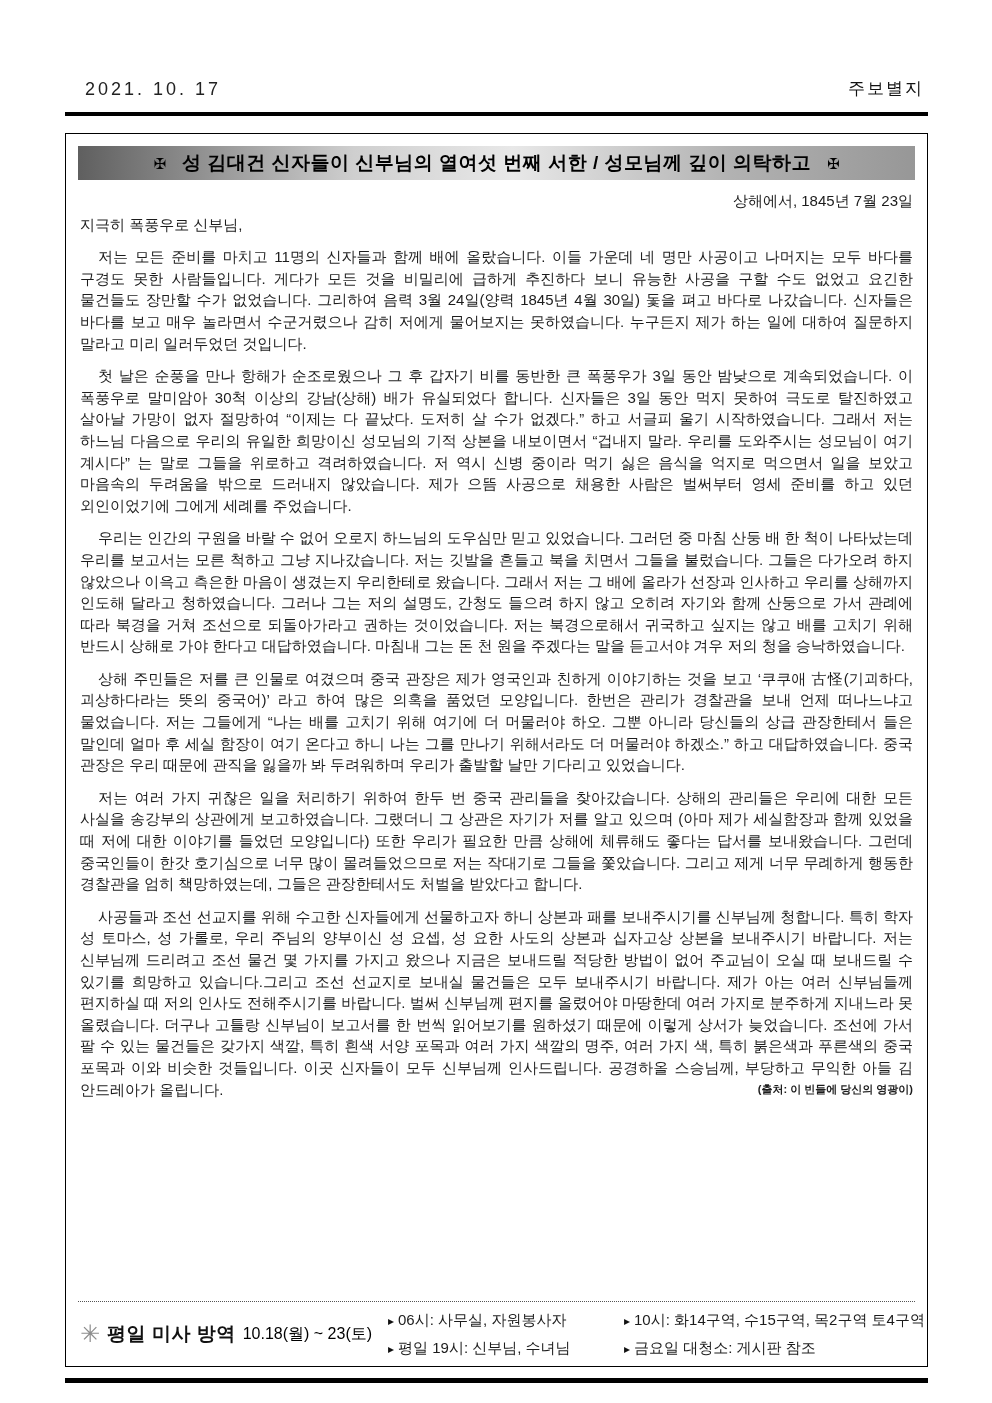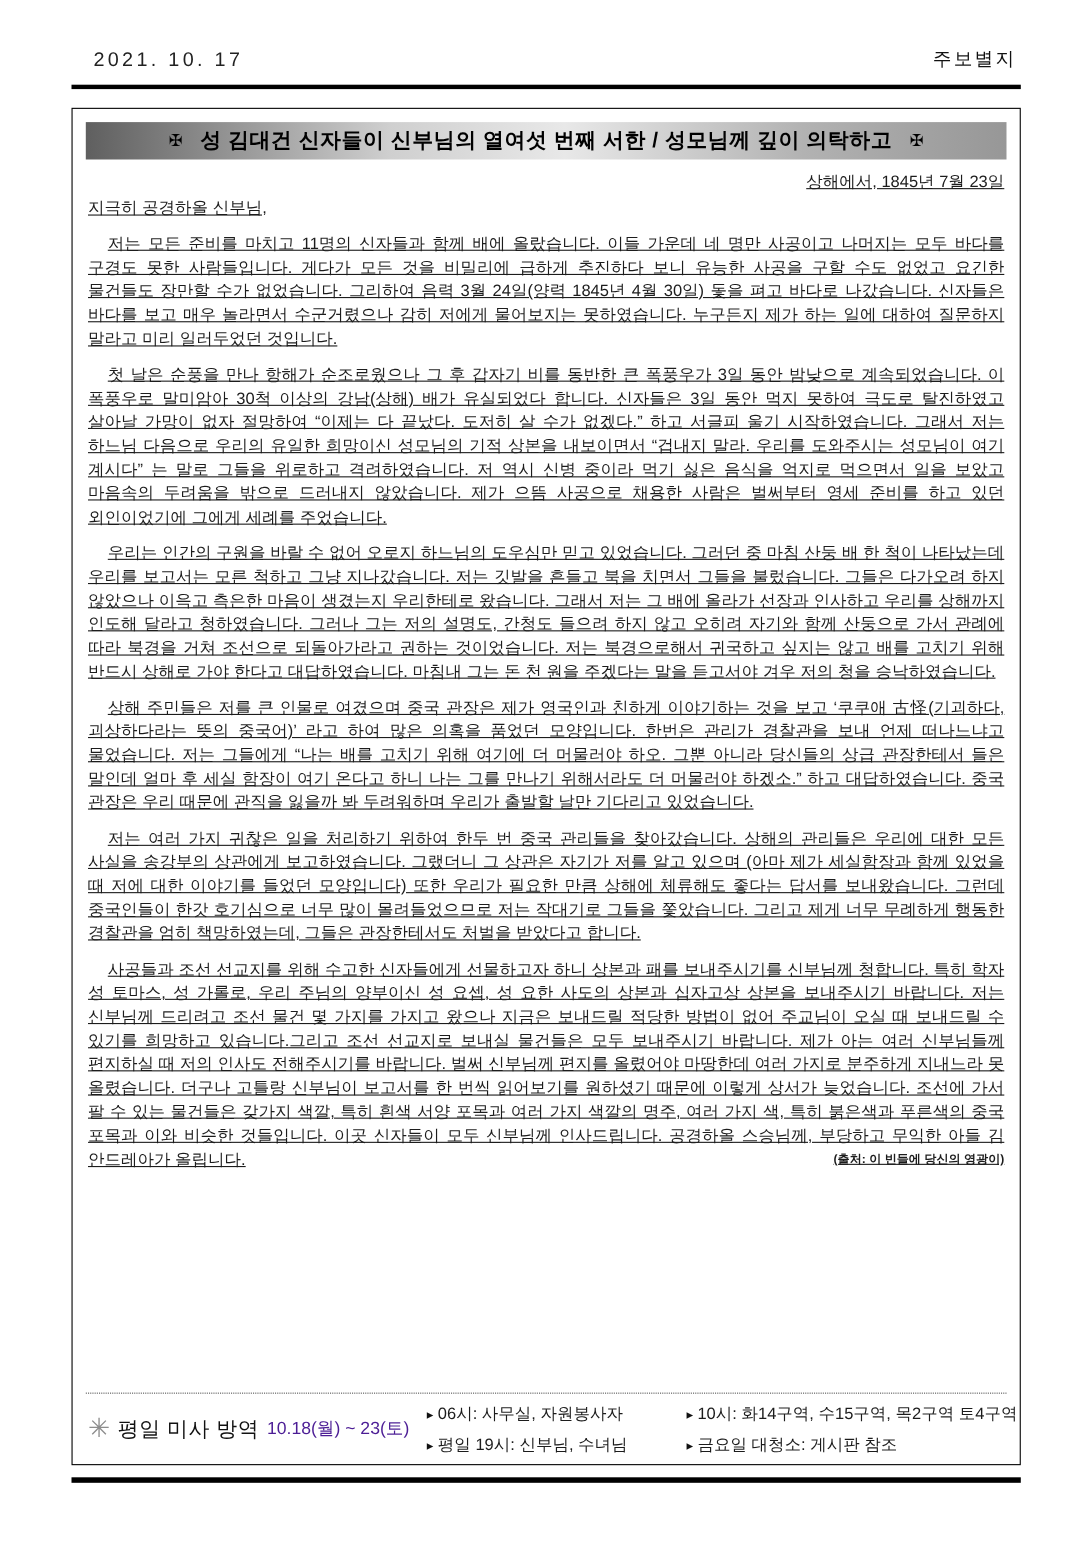--- a/index.html
+++ b/index.html
@@ -3,21 +3,21 @@
 <meta charset="utf-8">
 <style>
   * { margin: 0; padding: 0; box-sizing: border-box; }
   html, body { background: #ffffff; }
   body {
     width: 992px; height: 1403px;
     overflow: hidden;
     font-family: "Liberation Sans", "DejaVu Sans", sans-serif;
     color: #1c1c1c;
   }
-  .sheet { width: 992px; height: 1379px; padding-top: 42px; }
+  .sheet { width: 992px; height: 1379px; padding-top: 77px; }
 
   
   .page-header {
     margin: 0 64px 0 65px;
     padding: 0 4px 0 20px;
     display: flex; justify-content: space-between; align-items: flex-end;
   }
   .page-date { font-size: 18px; letter-spacing: 3px; color: #222; }
   .page-label { font-size: 17px; letter-spacing: 2px; color: #111; font-weight: 400; }
   .header-rule {
@@ -39,21 +39,21 @@
   }
   .title-bar .cross { font-size: 15px; color: #000; line-height: 1; }
   .letter-title {
     font-size: 19px; font-weight: bold; color: #000; letter-spacing: 0.5px;
     white-space: nowrap;
   }
 
   .letter-body {
     flex: 1 1 auto; overflow: hidden;
     padding: 10px 2px 0 2px;
-    font-size: 15px; line-height: 21.6px; text-decoration: underline;
+    font-size: 15px; line-height: 21.6px;
   }
   .dateline { text-align: right; margin-bottom: 2px; }
   .plain { margin: 0; }
   .para {
     margin-top: 11px;
     text-align: justify;
     text-indent: 18px;
     word-break: keep-all; overflow-wrap: break-word;
   }
   .source-line {
@@ -68,22 +68,22 @@
   .notice {
     flex: 0 0 64px; height: 64px;
     display: flex; align-items: center;
   }
   .notice-left {
     flex: 0 0 310px;
     display: flex; align-items: center; gap: 7px;
     padding-left: 2px; white-space: nowrap;
   }
   .notice-mark { color: #8d8d8d; font-size: 24px; line-height: 1; }
-  .notice-title { font-size: 19px; font-weight: normal; color: #111; letter-spacing: 0.5px; }
-  .notice-period { font-size: 16px; color: #4c1d95; }
+  .notice-title { font-size: 19px; font-weight: bold; color: #111; letter-spacing: 0.5px; }
+  .notice-period { font-size: 16px; color: #000000; }
   .notice-grid {
     flex: 1 1 auto;
     display: grid;
     grid-template-columns: 228px 1fr;
     row-gap: 9px; column-gap: 8px;
     font-size: 15px; white-space: nowrap;
   }
   .notice-item { display: flex; align-items: baseline; gap: 4px; }
   .notice-item .bullet { font-size: 12px; color: #111; }
 
@@ -103,21 +103,21 @@
   <section class="letter-box">
 
     <div class="title-bar">
       <span class="cross">✠</span>
       <span class="letter-title">성 김대건 신자들이 신부님의 열여섯 번째 서한 / 성모님께 깊이 의탁하고</span>
       <span class="cross">✠</span>
     </div>
 
     <div class="letter-body">
       <p class="dateline">상해에서, 1845년 7월 23일</p>
-      <p class="plain">지극히 공경하올 신부님,</p>
+      <p class="plain">지극히 폭풍우로 신부님,</p>
 
       <p class="para">저는 모든 준비를 마치고 11명의 신자들과 함께 배에 올랐습니다. 이들 가운데 네 명만 사공이고 나머지는 모두 바다를 구경도 못한 사람들입니다. 게다가 모든 것을 비밀리에 급하게 추진하다 보니 유능한 사공을 구할 수도 없었고 요긴한 물건들도 장만할 수가 없었습니다. 그리하여 음력 3월 24일(양력 1845년 4월 30일) 돛을 펴고 바다로 나갔습니다. 신자들은 바다를 보고 매우 놀라면서 수군거렸으나 감히 저에게 물어보지는 못하였습니다. 누구든지 제가 하는 일에 대하여 질문하지 말라고 미리 일러두었던 것입니다.</p>
       <p class="para">첫 날은 순풍을 만나 항해가 순조로웠으나 그 후 갑자기 비를 동반한 큰 폭풍우가 3일 동안 밤낮으로 계속되었습니다. 이 폭풍우로 말미암아 30척 이상의 강남(상해) 배가 유실되었다 합니다. 신자들은 3일 동안 먹지 못하여 극도로 탈진하였고 살아날 가망이 없자 절망하여 “이제는 다 끝났다. 도저히 살 수가 없겠다.” 하고 서글피 울기 시작하였습니다. 그래서 저는 하느님 다음으로 우리의 유일한 희망이신 성모님의 기적 상본을 내보이면서 “겁내지 말라. 우리를 도와주시는 성모님이 여기 계시다” 는 말로 그들을 위로하고 격려하였습니다. 저 역시 신병 중이라 먹기 싫은 음식을 억지로 먹으면서 일을 보았고 마음속의 두려움을 밖으로 드러내지 않았습니다. 제가 으뜸 사공으로 채용한 사람은 벌써부터 영세 준비를 하고 있던 외인이었기에 그에게 세례를 주었습니다.</p>
       <p class="para">우리는 인간의 구원을 바랄 수 없어 오로지 하느님의 도우심만 믿고 있었습니다. 그러던 중 마침 산둥 배 한 척이 나타났는데 우리를 보고서는 모른 척하고 그냥 지나갔습니다. 저는 깃발을 흔들고 북을 치면서 그들을 불렀습니다. 그들은 다가오려 하지 않았으나 이윽고 측은한 마음이 생겼는지 우리한테로 왔습니다. 그래서 저는 그 배에 올라가 선장과 인사하고 우리를 상해까지 인도해 달라고 청하였습니다. 그러나 그는 저의 설명도, 간청도 들으려 하지 않고 오히려 자기와 함께 산둥으로 가서 관례에 따라 북경을 거쳐 조선으로 되돌아가라고 권하는 것이었습니다. 저는 북경으로해서 귀국하고 싶지는 않고 배를 고치기 위해 반드시 상해로 가야 한다고 대답하였습니다. 마침내 그는 돈 천 원을 주겠다는 말을 듣고서야 겨우 저의 청을 승낙하였습니다.</p>
       <p class="para">상해 주민들은 저를 큰 인물로 여겼으며 중국 관장은 제가 영국인과 친하게 이야기하는 것을 보고 ‘쿠쿠애 古怪(기괴하다, 괴상하다라는 뜻의 중국어)’ 라고 하여 많은 의혹을 품었던 모양입니다. 한번은 관리가 경찰관을 보내 언제 떠나느냐고 물었습니다. 저는 그들에게 “나는 배를 고치기 위해 여기에 더 머물러야 하오. 그뿐 아니라 당신들의 상급 관장한테서 들은 말인데 얼마 후 세실 함장이 여기 온다고 하니 나는 그를 만나기 위해서라도 더 머물러야 하겠소.” 하고 대답하였습니다. 중국 관장은 우리 때문에 관직을 잃을까 봐 두려워하며 우리가 출발할 날만 기다리고 있었습니다.</p>
       <p class="para">저는 여러 가지 귀찮은 일을 처리하기 위하여 한두 번 중국 관리들을 찾아갔습니다. 상해의 관리들은 우리에 대한 모든 사실을 송강부의 상관에게 보고하였습니다. 그랬더니 그 상관은 자기가 저를 알고 있으며 (아마 제가 세실함장과 함께 있었을 때 저에 대한 이야기를 들었던 모양입니다) 또한 우리가 필요한 만큼 상해에 체류해도 좋다는 답서를 보내왔습니다. 그런데 중국인들이 한갓 호기심으로 너무 많이 몰려들었으므로 저는 작대기로 그들을 쫓았습니다. 그리고 제게 너무 무례하게 행동한 경찰관을 엄히 책망하였는데, 그들은 관장한테서도 처벌을 받았다고 합니다.</p>
       <p class="para">사공들과 조선 선교지를 위해 수고한 신자들에게 선물하고자 하니 상본과 패를 보내주시기를 신부님께 청합니다. 특히 학자 성 토마스, 성 가롤로, 우리 주님의 양부이신 성 요셉, 성 요한 사도의 상본과 십자고상 상본을 보내주시기 바랍니다. 저는 신부님께 드리려고 조선 물건 몇 가지를 가지고 왔으나 지금은 보내드릴 적당한 방법이 없어 주교님이 오실 때 보내드릴 수 있기를 희망하고 있습니다.그리고 조선 선교지로 보내실 물건들은 모두 보내주시기 바랍니다. 제가 아는 여러 신부님들께 편지하실 때 저의 인사도 전해주시기를 바랍니다. 벌써 신부님께 편지를 올렸어야 마땅한데 여러 가지로 분주하게 지내느라 못 올렸습니다. 더구나 고틀랑 신부님이 보고서를 한 번씩 읽어보기를 원하셨기 때문에 이렇게 상서가 늦었습니다. 조선에 가서 팔 수 있는 물건들은 갖가지 색깔, 특히 흰색 서양 포목과 여러 가지 색깔의 명주, 여러 가지 색, 특히 붉은색과 푸른색의 중국 포목과 이와 비슷한 것들입니다. 이곳 신자들이 모두 신부님께 인사드립니다. 공경하올 스승님께, 부당하고 무익한 아들 김 안드레아가 올립니다.</p>
 
       <div class="source-line">(출처: 이 빈들에 당신의 영광이)</div>
     </div>

